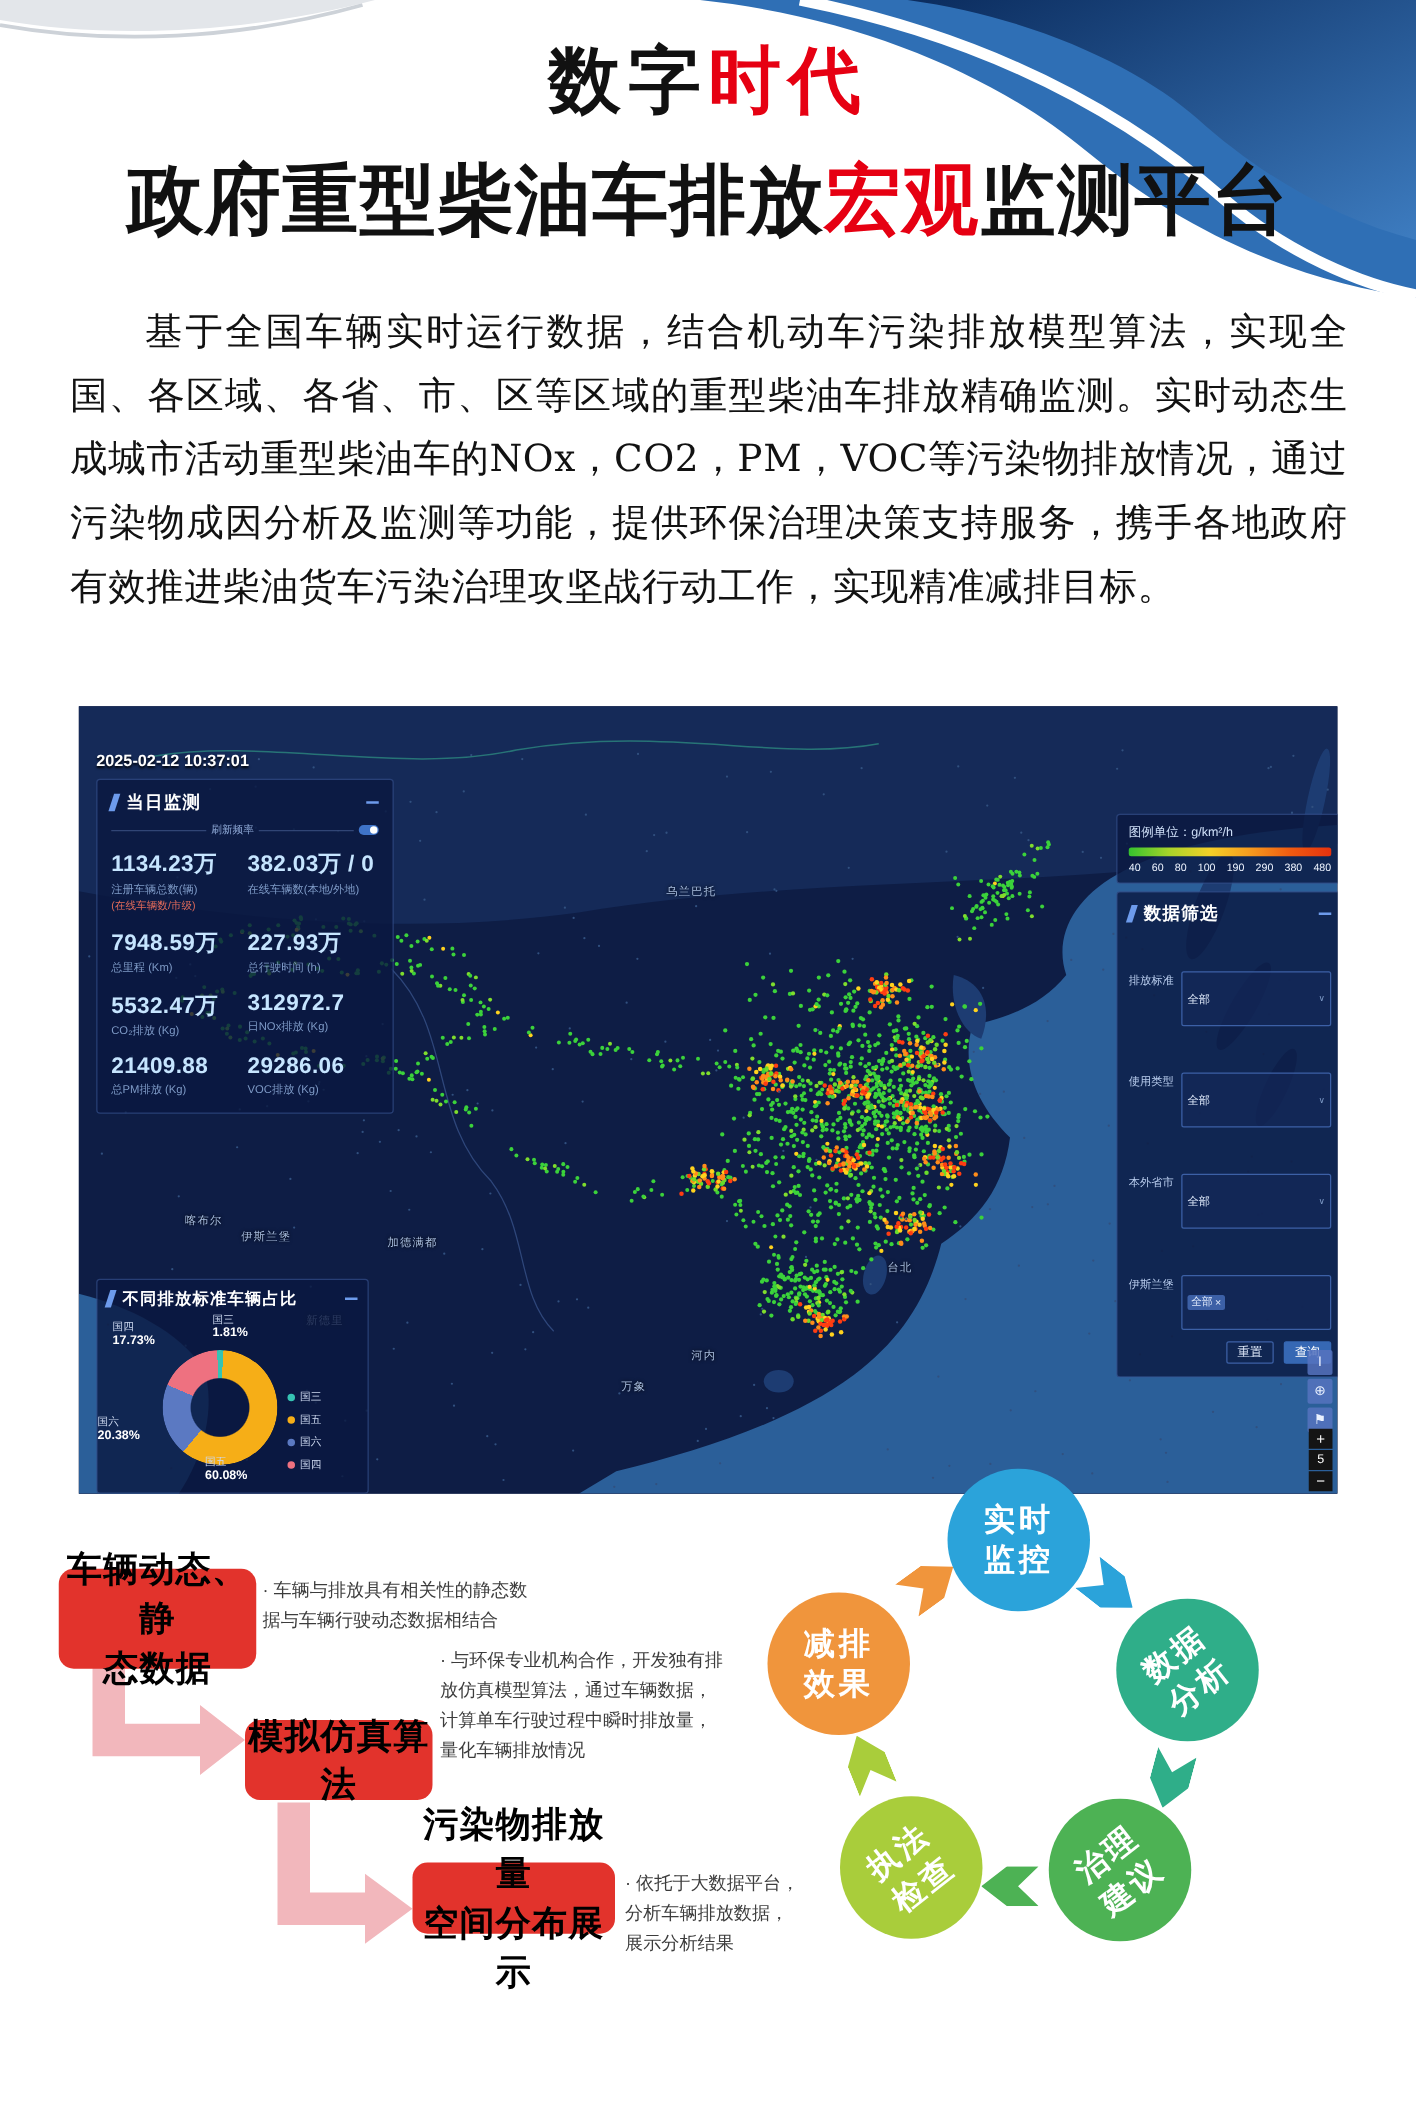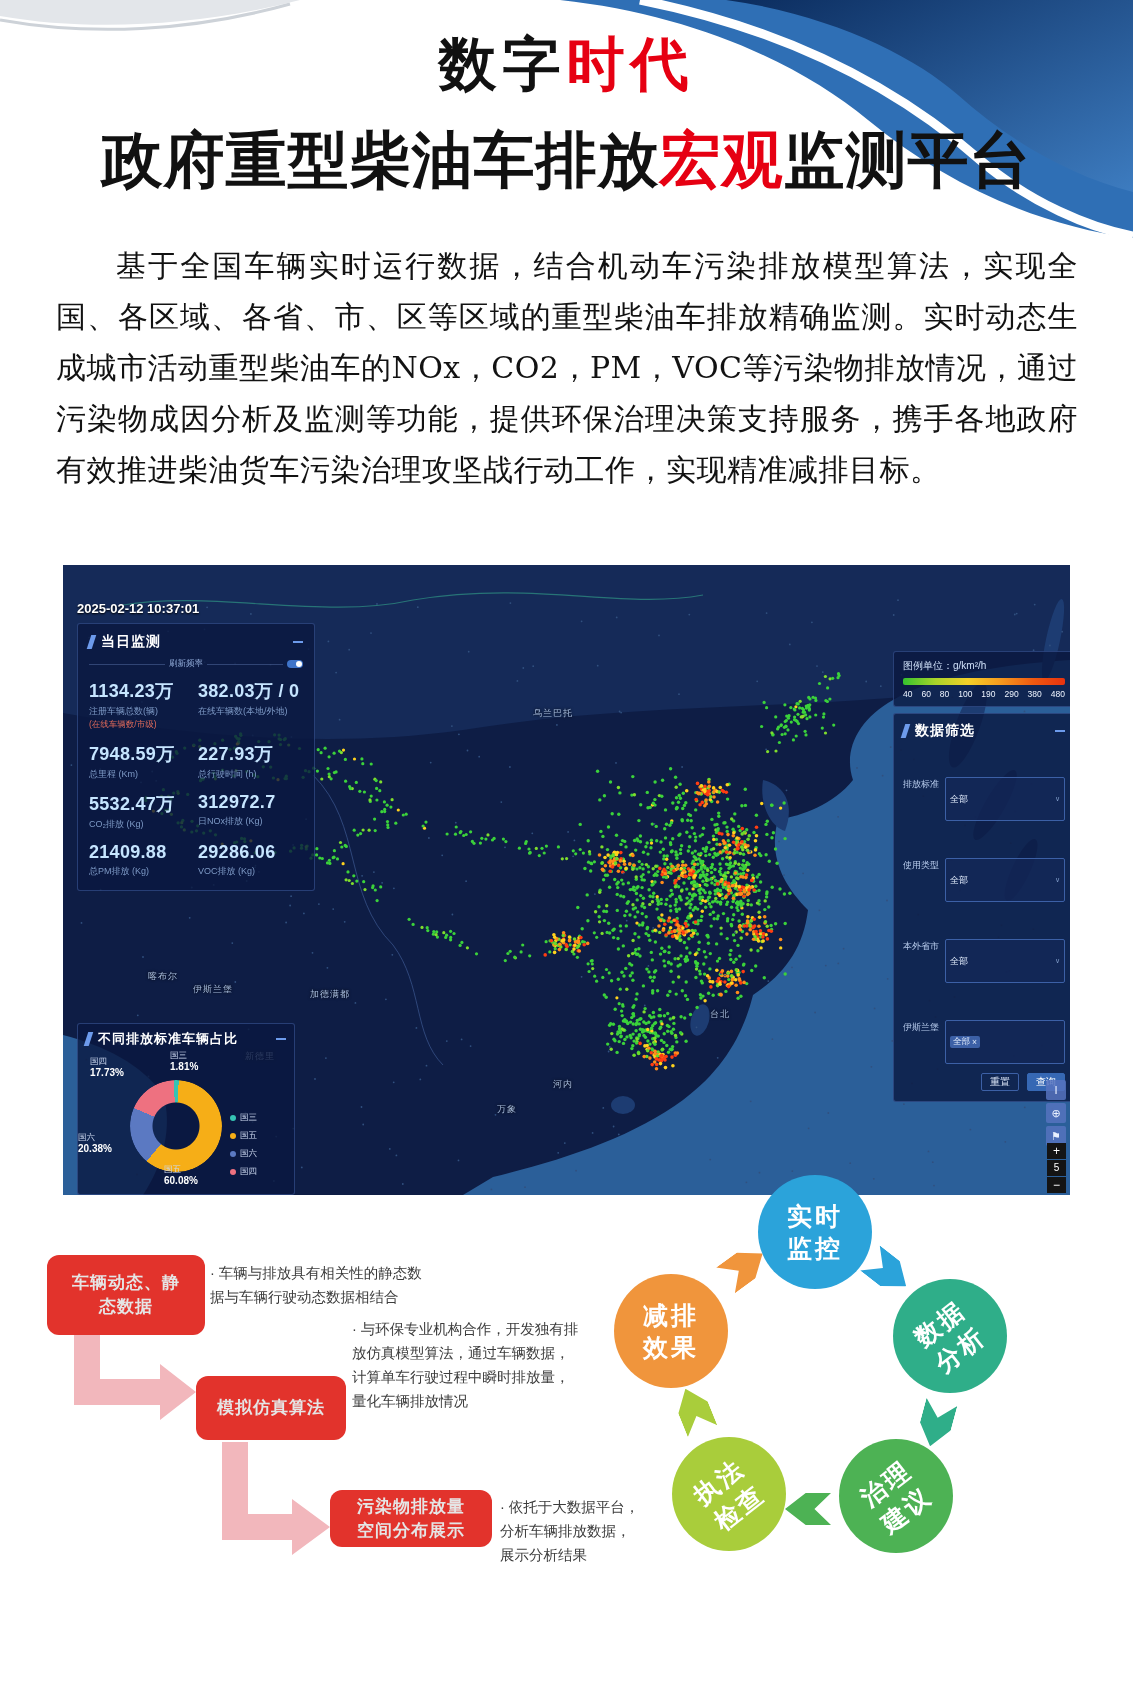--- a/index.html
+++ b/index.html
@@ -72,22 +72,22 @@
   .citylabel{position:absolute;font-size:9px;color:#a9bede;z-index:1;text-shadow:0 0 3px #000;letter-spacing:1px;}
 
   .mtool{position:absolute;z-index:3;width:20px;text-align:center;}
   .mtool .tb{width:20px;height:20px;margin-bottom:3px;background:rgba(86,115,190,.85);border-radius:2px;
              color:#eaf1ff;font-size:11px;line-height:20px;}
   .zctl .zb{width:19px;height:16px;margin-bottom:1px;background:#141414;color:#fff;font-size:12px;line-height:16px;}
   .scale{position:absolute;z-index:3;width:52px;text-align:center;font-size:9px;color:#e6eefb;
          border-top:1px solid #e6eefb;padding-top:1px;}
 
   
-  .rbox{position:absolute;background:#e2332c;border-radius:12px;color:#e5e5e5;display:flex;
-        align-items:center;justify-content:center;text-align:center;font-size:17px;font-weight:bold;
+  .rbox{position:absolute;background:#e2332c;border-radius:12px;color:#000000;display:flex;
+        align-items:center;justify-content:center;text-align:center;font-size:28px;font-weight:bold;
         line-height:1.4;white-space:pre-line;letter-spacing:1px;}
   .desc{position:absolute;font-size:14.5px;color:#3c3c3c;line-height:1.65;white-space:pre-line;}
 
   .cnode{position:absolute;width:114px;height:114px;border-radius:50%;display:flex;align-items:center;
          justify-content:center;color:#fff;font-size:25px;font-weight:bold;line-height:1.3;
          letter-spacing:3px;text-align:center;white-space:pre-line;}
   .rot .txt{transform:rotate(-38deg);}
   .chev{position:absolute;width:46px;height:32px;
         clip-path:polygon(0 0,55% 0,100% 50%,55% 100%,0 100%,36% 50%);}
 </style>

